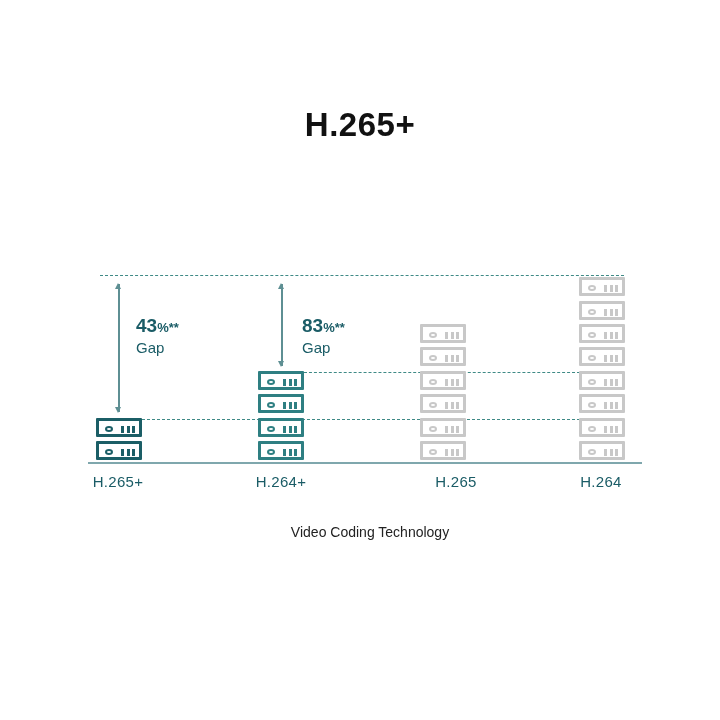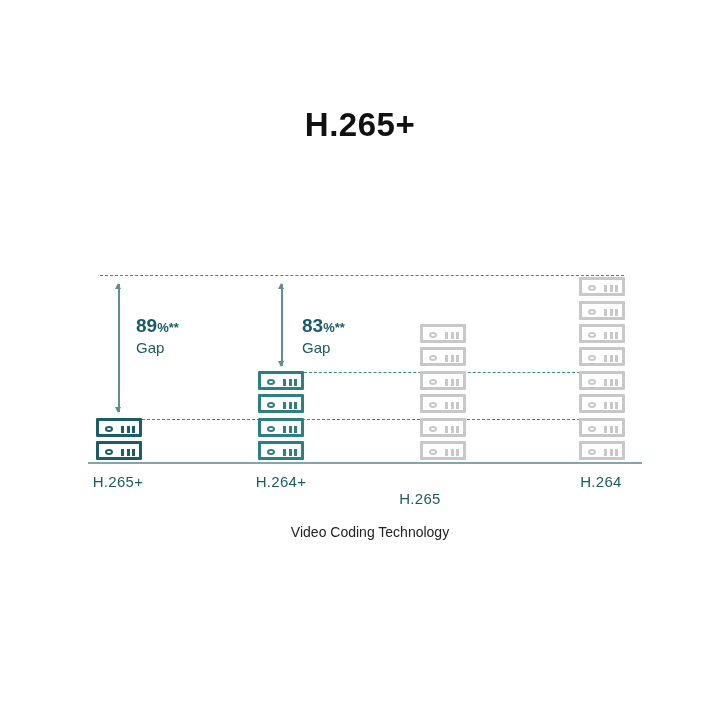--- a/index.html
+++ b/index.html
@@ -26,21 +26,21 @@
 
 <div class="title">H.265+</div>
 
 <div class="dash" style="left:100px;top:275px;width:524px;"></div>
 <div class="dash" style="left:304px;top:372px;width:276px;"></div>
 <div class="dash" style="left:142px;top:419px;width:438px;"></div>
 
 <div class="arrow" style="left:118px;top:284px;height:128px;background:#5e8f93;"></div>
 <div class="arrow" style="left:281px;top:284px;height:82px;background:#5e8f93;"></div>
 
-<div class="gap-pct" style="left:136px;top:315px;"><span>89</span><small>%**</small></div>
+<div class="gap-pct" style="left:136px;top:315px;"><span>43</span><small>%**</small></div>
 <div class="gap-lbl" style="left:136px;top:339px;">Gap</div>
 <div class="gap-pct" style="left:302px;top:315px;"><span>83</span><small>%**</small></div>
 <div class="gap-lbl" style="left:302px;top:339px;">Gap</div>
 
 <div id="stacks">
     <div class="server" style="left: 96px; top: 441px; border: 3px solid rgb(27, 94, 102);">
       <div class="dot" style="border: 2px solid rgb(27, 94, 102);"></div>
       <div class="bars">
         <span style="background: rgb(27, 94, 102);"></span>
         <span style="background: rgb(27, 94, 102);"></span>
@@ -198,16 +198,16 @@
         <span style="background: rgb(200, 200, 200);"></span>
         <span style="background: rgb(200, 200, 200);"></span>
       </div>
     </div>
   </div>
 
 <div class="baseline"></div>
 
 <div class="cat" style="left:78px;">H.265+</div>
 <div class="cat" style="left:241px;">H.264+</div>
-<div class="cat" style="left:380px;margin-top:17px;">H.265</div>
+<div class="cat" style="left:416px;">H.265</div>
 <div class="cat" style="left:561px;">H.264</div>
 
 <div class="xlabel">Video Coding Technology</div>
 
 </body></html>

